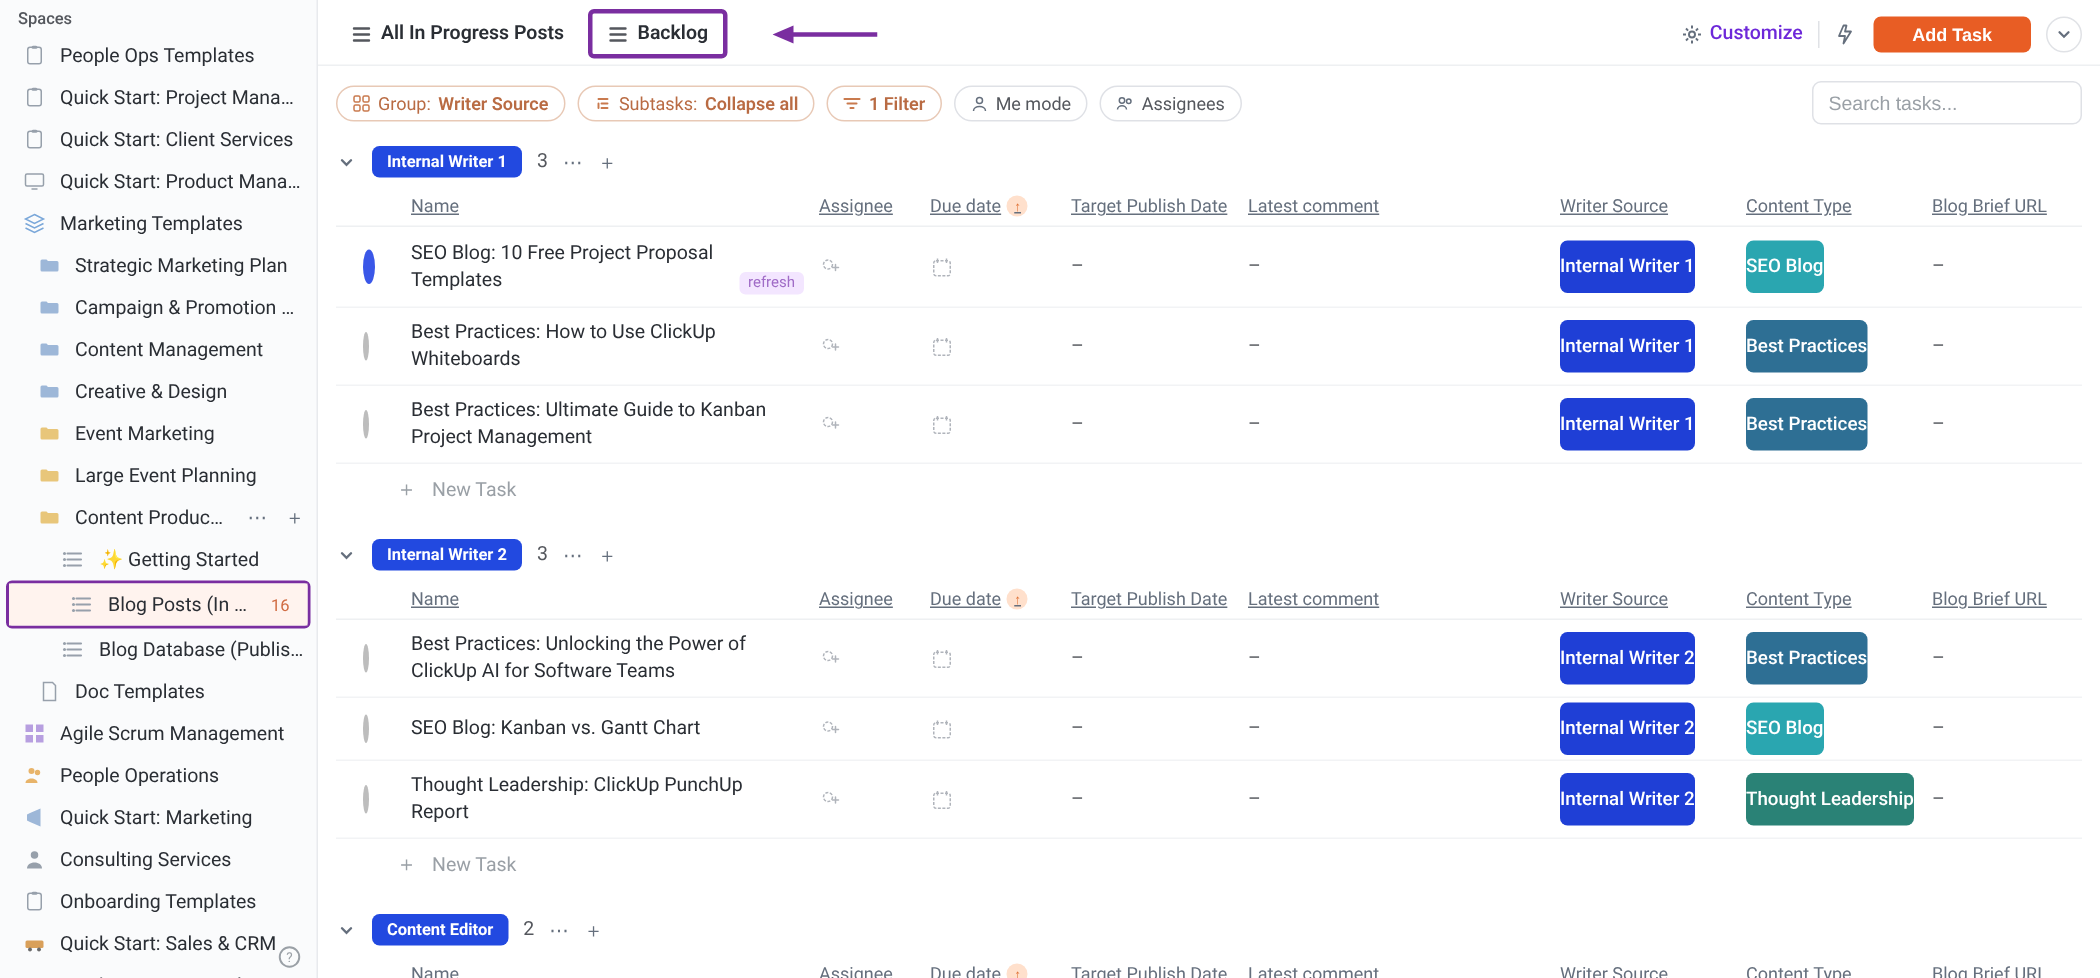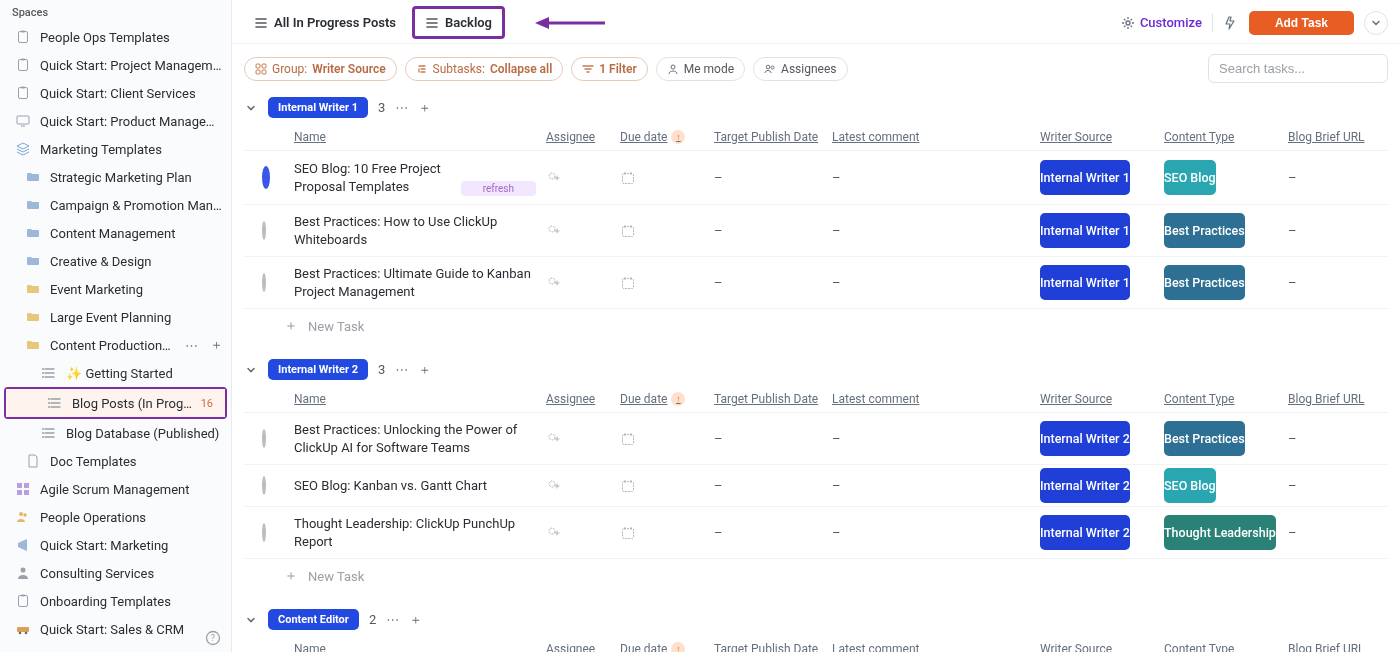--- a/index.html
+++ b/index.html
@@ -9,21 +9,21 @@
     color: #2a2e34;
     background: #fff;
     width: 1400px;
     height: 652px;
     overflow: hidden;
     display: flex;
   }
 
   
   .sidebar {
-    width: 232px;
+    width: 212px;
     border-right: 1px solid #e8eaed;
     display: flex;
     flex-direction: column;
     background: #fafbfc;
     position: relative;
   }
   .sidebar-header {
     font-size: 11px;
     color: #54575d;
     padding: 6px 12px 4px;
@@ -262,21 +262,21 @@
   .task-name {
     font-size: 13px;
     color: #2a2e34;
     line-height: 1.35;
     max-width: 240px;
   }
   .tag-refresh {
     background: #f3e6ff;
     color: #a06cc7;
     font-size: 10px;
-    padding: 2px 22px;
+    padding: 2px 6px;
     border-radius: 4px;
     margin-top: 22px;
   }
   .cell-icon { color:#b0b4bb; font-size:13px; cursor:pointer; }
   .dash { color:#54575d; }
   .badge {
     color:#fff;
     font-size: 12.5px;
     padding: 10px 0;
     text-align:center;

